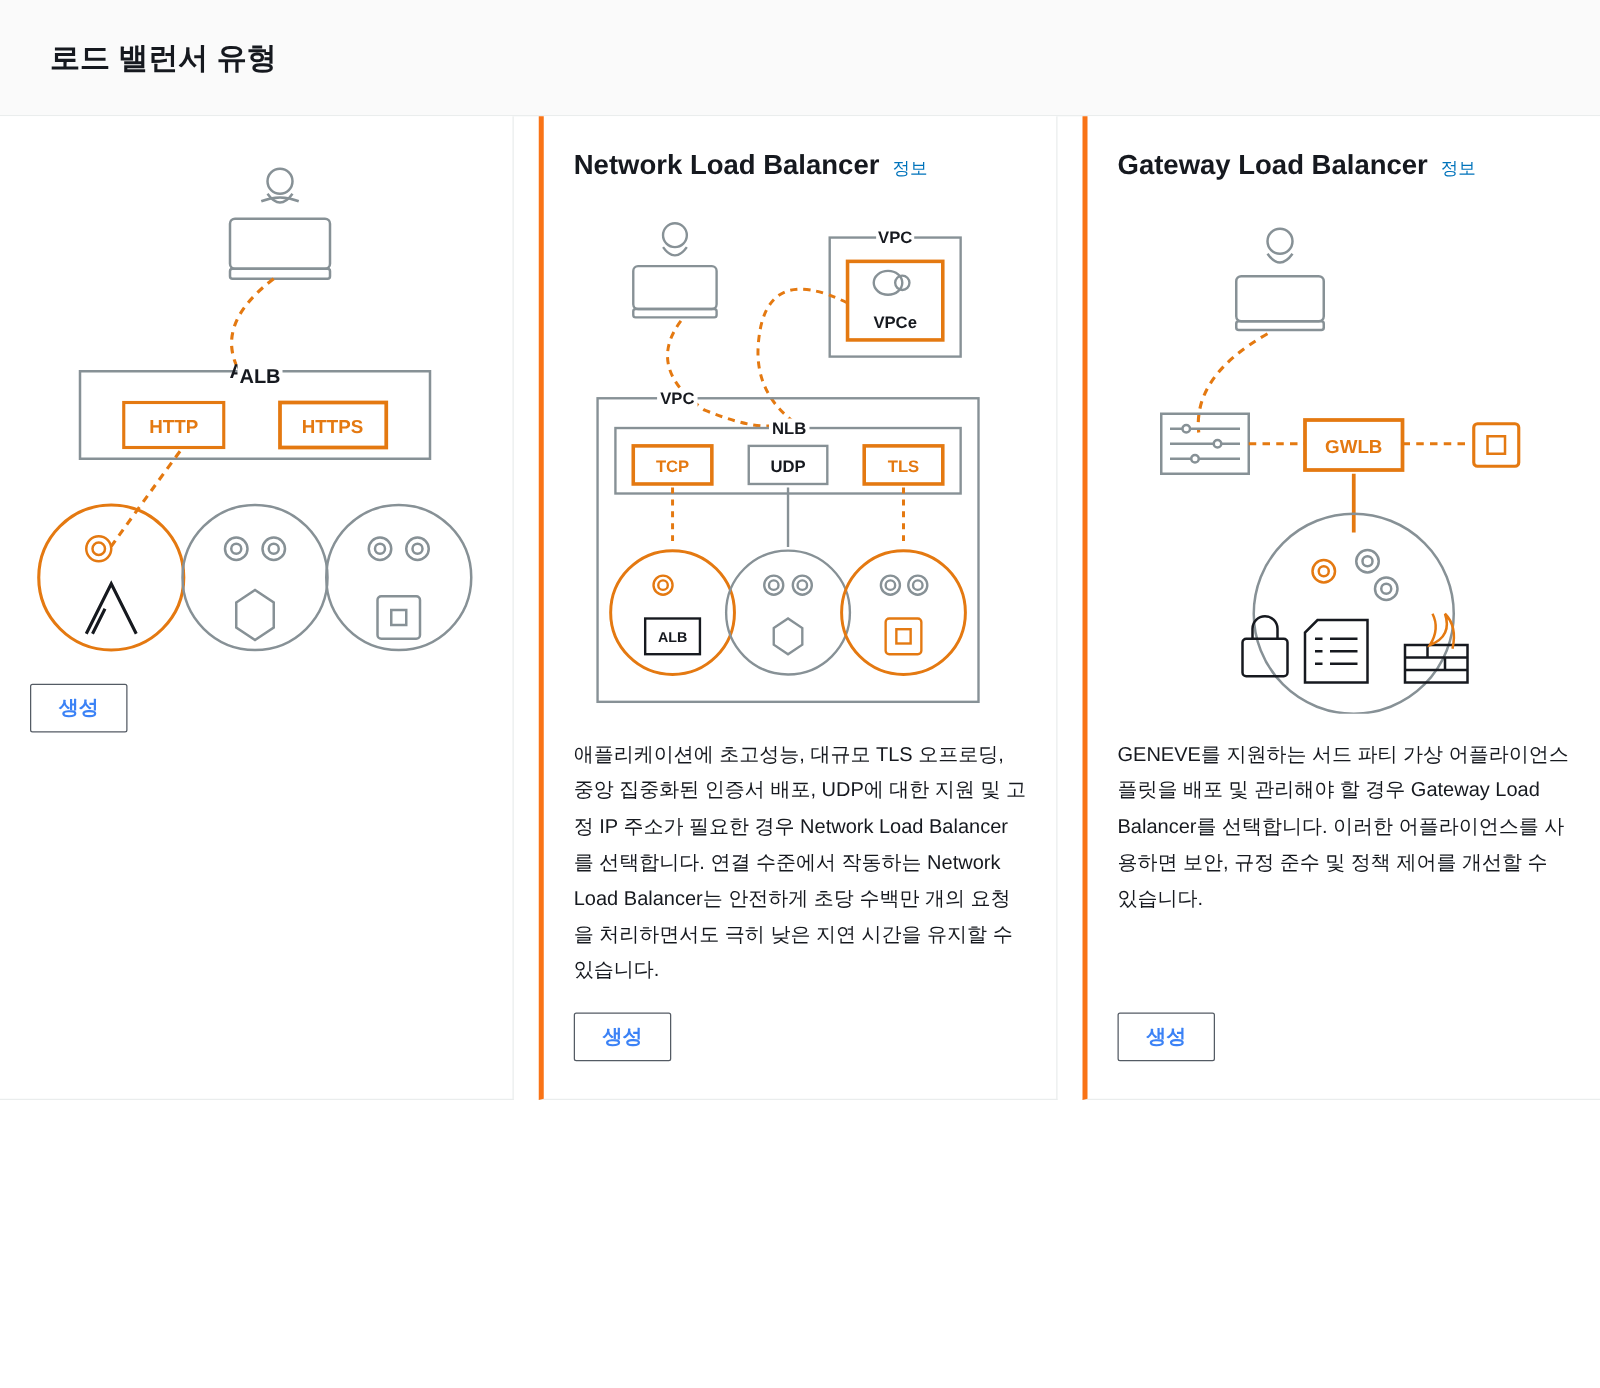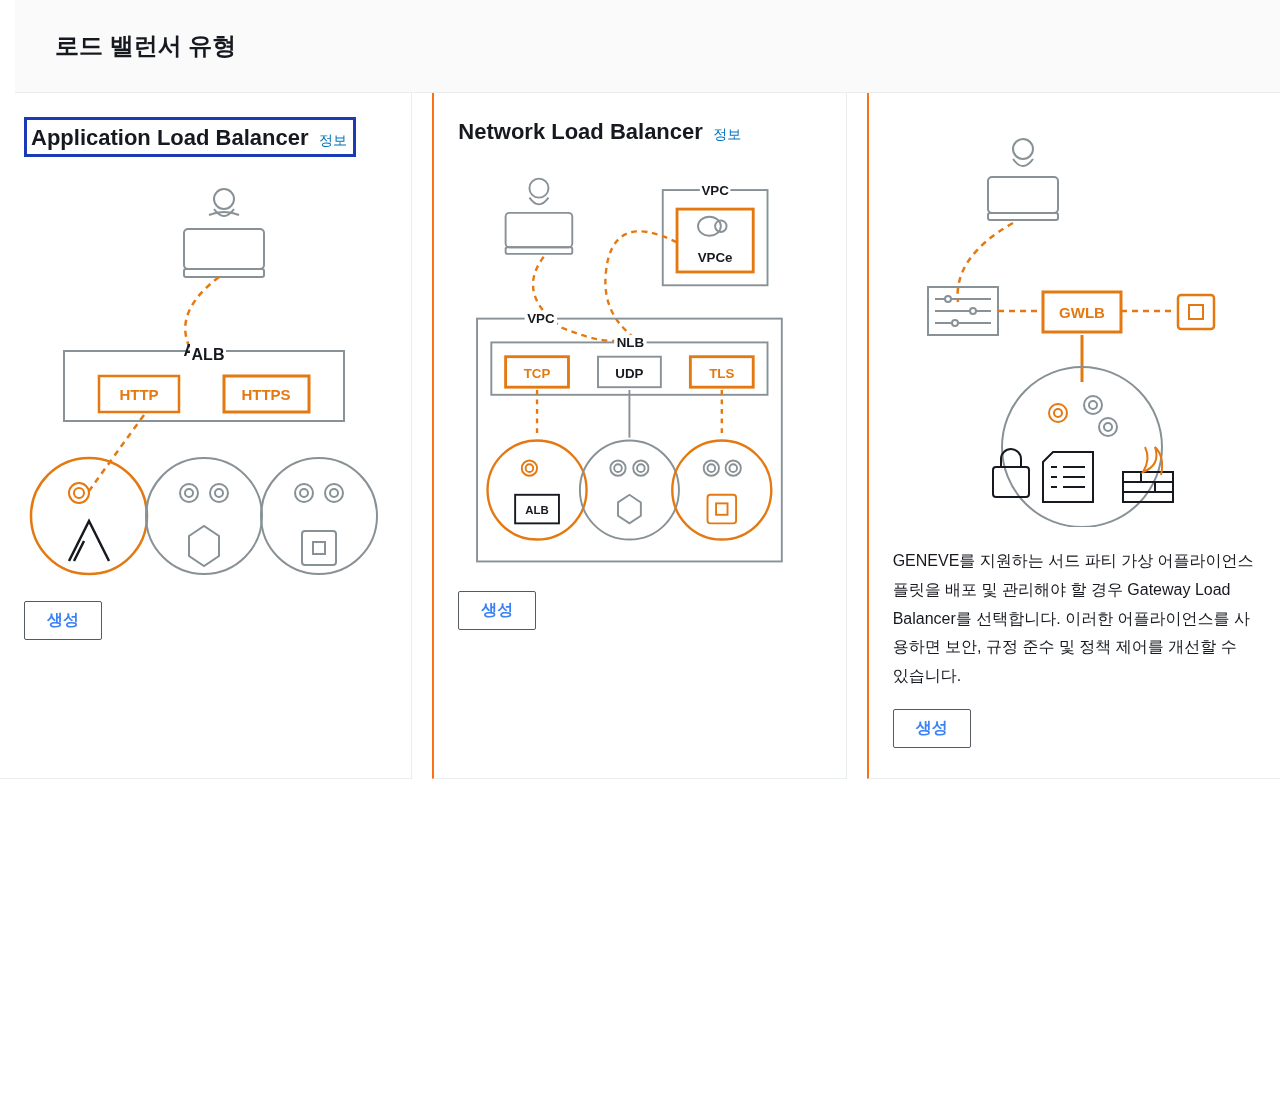--- a/index.html
+++ b/index.html
@@ -6,36 +6,35 @@
   body {
     font-family: -apple-system, BlinkMacSystemFont, "Segoe UI", Helvetica, Arial, sans-serif;
     background: #ffffff;
     color: #16191f;
     width: 1280px;
   }
   .header-bar {
     background: #fafafa;
     padding: 30px 40px 30px 40px;
     border-bottom: 1px solid #eaeded;
-    margin-left: 15px;
   }
   .header-bar h1 {
     font-size: 24px;
     font-weight: 700;
     color: #16191f;
   }
   .cards {
     display: flex;
     gap: 20px;
     padding: 0;
   }
   .card {
     flex: 1;
     background: #ffffff;
-    border-left: 2px solid #f97316;
+    border-left: 4px solid #f97316;
     border-right: 1px solid #eaeded;
     border-bottom: 1px solid #eaeded;
     padding: 24px 24px 30px 24px;
     display: flex;
     flex-direction: column;
   }
   .card:first-child { border-left: none; }
   .card:last-child { border-right: none; }
   .card-title-row { margin-bottom: 14px; }
   .card-title {
@@ -87,26 +86,20 @@
 </head>
 <body>
 
 <div class="header-bar">
   <h1>로드 밸런서 유형</h1>
 </div>
 
 <div class="cards">
 
   <div class="card">
-    <div class="card-title-row">
-      <span class="title-highlight">
-        <span class="card-title">Application Load Balancer</span>
-        <a class="info-link">정보</a>
-      </span>
-    </div>
     <div class="diagram">
       <svg viewBox="0 0 360 400">
 
         <g stroke="#879196" stroke-width="2" fill="none">
           <circle cx="200" cy="18" r="10"></circle>
           <path d="M190 28 Q200 42 210 28"></path>
           <path d="M185 34 Q200 28 215 34"></path>
           <rect x="160" y="48" width="80" height="40" rx="4"></rect>
           <rect x="160" y="88" width="80" height="8" rx="2"></rect>
         </g>
@@ -226,24 +219,29 @@
             <circle cx="266" cy="312" r="4"></circle>
           <circle cx="289" cy="312" r="8"></circle>
             <circle cx="289" cy="312" r="4"></circle>
         </g>
         <g stroke="#e47911" stroke-width="2" fill="none">
           <rect x="262" y="340" width="30" height="30" rx="3"></rect>
           <rect x="271" y="349" width="12" height="12"></rect>
         </g>
       </svg>
     </div>
+    <div class="description">애플리케이션에 초고성능, 대규모 TLS 오프로딩, 중앙 집중화된 인증서 배포, UDP에 대한 지원 및 고정 IP 주소가 필요한 경우 Network Load Balancer를 선택합니다. 연결 수준에서 작동하는 Network Load Balancer는 안전하게 초당 수백만 개의 요청을 처리하면서도 극히 낮은 지연 시간을 유지할 수 있습니다.</div>
     <button class="create-btn">생성</button>
   </div>
 
   <div class="card">
+    <div class="card-title-row">
+      <span class="card-title">Gateway Load Balancer</span>
+      <a class="info-link">정보</a>
+    </div>
     <div class="diagram">
       <svg viewBox="0 0 360 400">
 
         <g stroke="#879196" stroke-width="2" fill="none">
           <circle cx="130" cy="22" r="10"></circle>
           <path d="M120 32 Q130 46 140 32"></path>
           <rect x="95" y="50" width="70" height="36" rx="4"></rect>
           <rect x="95" y="86" width="70" height="7" rx="2"></rect>
         </g>
 

